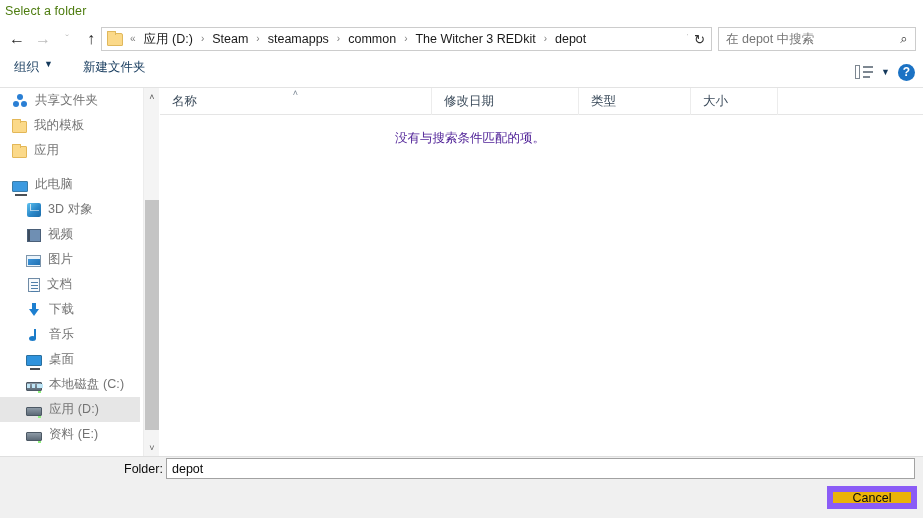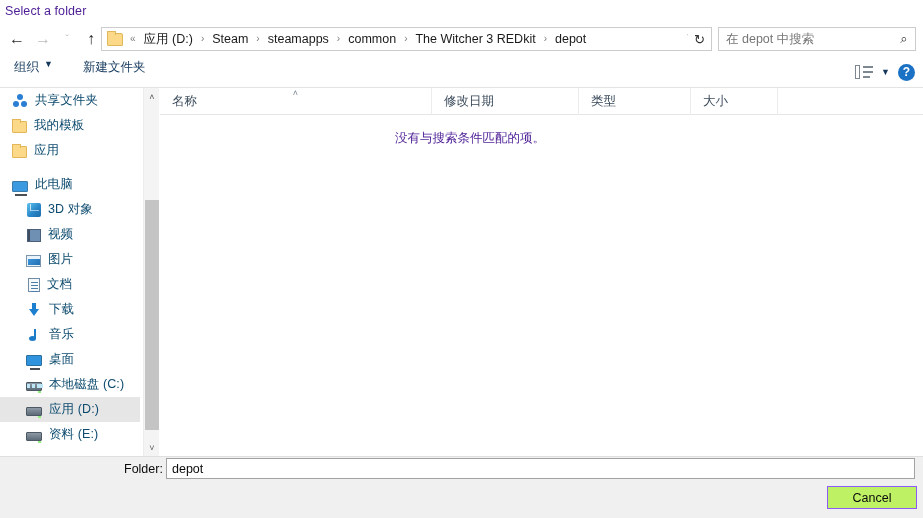--- a/index.html
+++ b/index.html
@@ -26,21 +26,21 @@
     position: absolute;
     left: 0; top: 0;
     width: 923px; height: 22px;
     background: #ffffff;
     display: flex;
     align-items: center;
   }
   #titlebar .title-text {
     padding-left: 5px;
     font-size: 12.5px;
-    color: #4c1d95;
+    color: #4d7c0f;
     letter-spacing: 0.1px;
   }
 
   
   #navrow {
     position: absolute;
     left: 0; top: 22px;
     width: 923px; height: 34px;
     background: #ffffff;
     display: flex;
@@ -209,21 +209,21 @@
     width: 140px; height: 368px;
     background: #ffffff;
     overflow: hidden;
   }
   .nav-item {
     height: 25px;
     display: flex;
     align-items: center;
     padding-left: 10px;
     font-size: 12.5px;
-    color: #0c4a6e;
+    color: #737373;
     white-space: nowrap;
   }
   .nav-item.indent1 { padding-left: 12px; }
   .nav-item.indent2 { padding-left: 26px; }
   .nav-item.selected { background: #e6e6e6; }
   .nav-item .lbl { margin-left: 7px; letter-spacing: 0.1px; }
   .nav-spacer { height: 9px; }
 
   
   .ic { width: 16px; height: 16px; position: relative; flex: 0 0 auto; }
@@ -450,22 +450,22 @@
     display: flex;
     align-items: center;
     padding-left: 5px;
     font-size: 12.5px;
     color: #0b0b0b;
     z-index: 6;
   }
   .dlg-btn {
     position: absolute;
     height: 23px;
-    background: #bef264;
-    border: 1px solid #8b5cf6;
+    background: #eab308;
+    border: 6px solid #8b5cf6;
     font-size: 12.5px;
     color: #0b0b0b;
     display: flex; align-items: center; justify-content: center;
     z-index: 6;
   }
   #btn-select {
     left: 707px; top: 486px;
     width: 112px;
     border: 2px solid #1a74c4;
     background: #e1e1e1;

